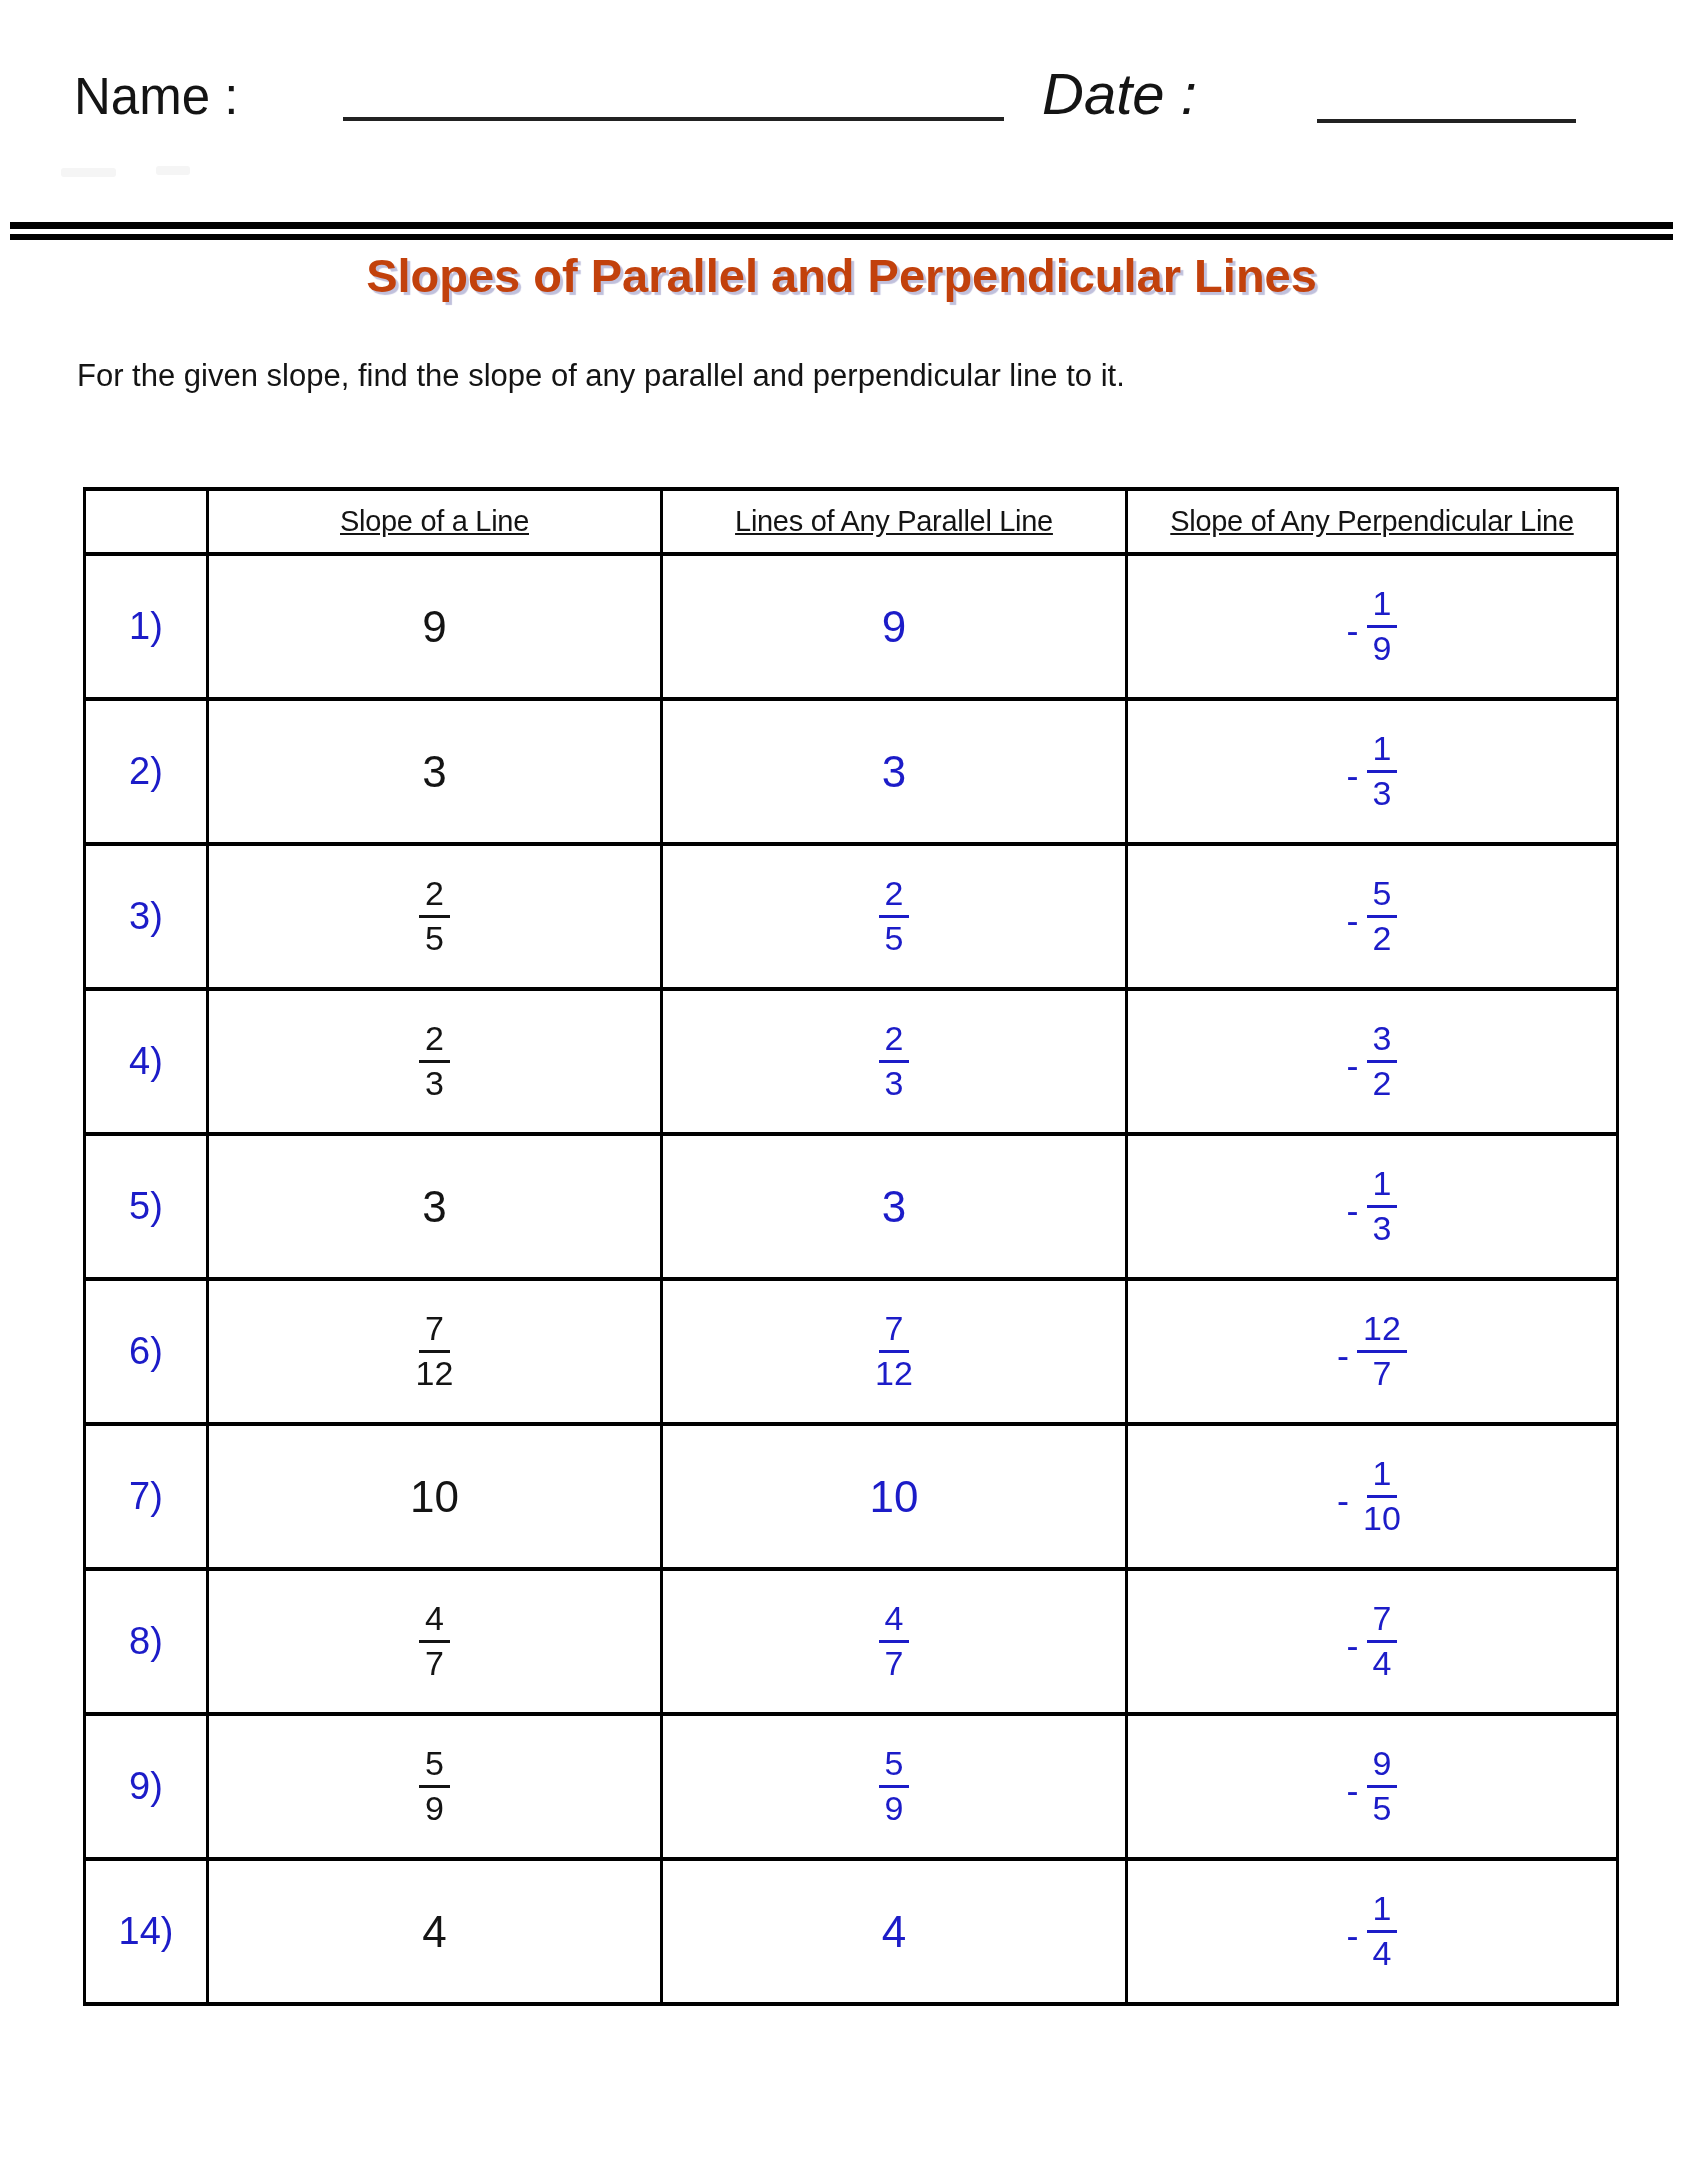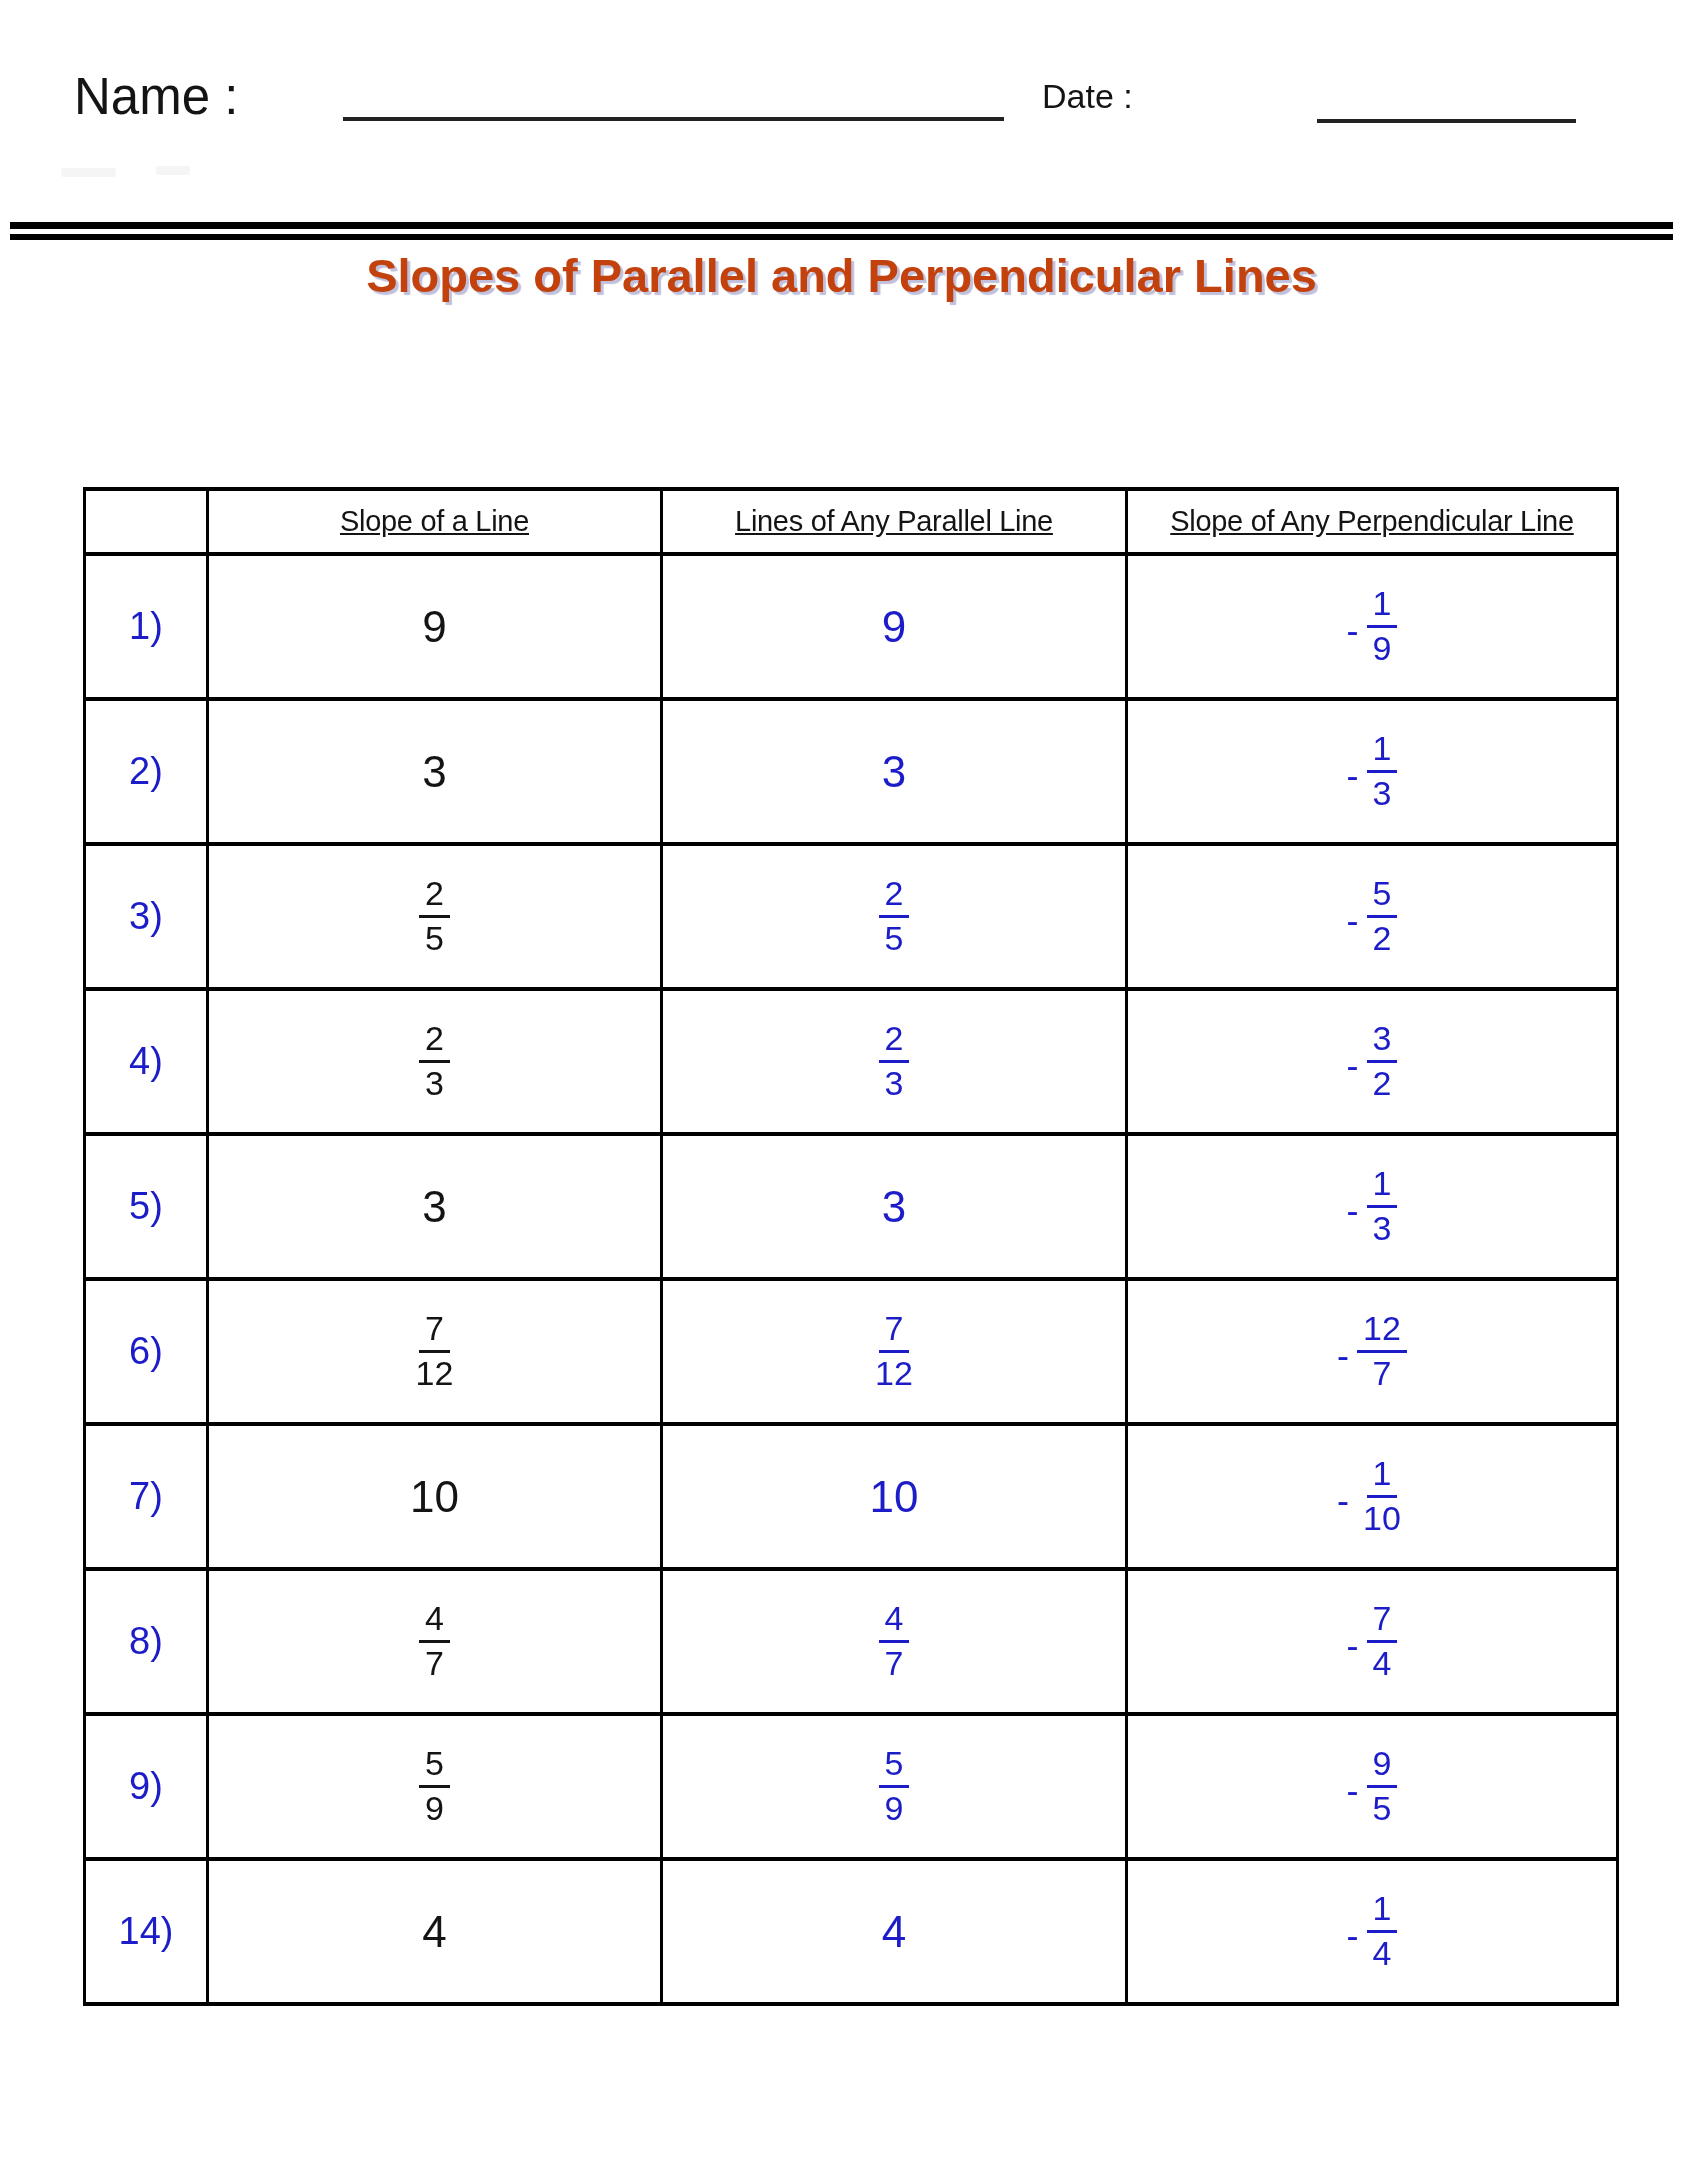--- a/index.html
+++ b/index.html
@@ -16,22 +16,22 @@
   
   .name-label {
     position: absolute; left: 74px; top: 69px;
     font-size: 51px; line-height: 1.1; color: #141414;
   }
   .name-line {
     position: absolute; left: 343px; top: 117px;
     width: 661px; height: 0; border-bottom: 4px solid #222;
   }
   .date-label {
-    position: absolute; left: 1042px; top: 78px;
-    font-size: 34px; line-height: 1.1; color: #141414;
+    position: absolute; left: 1042px; top: 62px;
+    font-size: 58px; line-height: 1.1; color: #141414; font-style: italic;
   }
   .date-line {
     position: absolute; left: 1317px; top: 119px;
     width: 259px; height: 0; border-bottom: 4px solid #222;
   }
 
   
   .smudge { position: absolute; background: #f5f5f5; border-radius: 3px; }
   .smudge.s1 { left: 61px;  top: 168px; width: 55px; height: 9px; }
   .smudge.s2 { left: 156px; top: 166px; width: 34px; height: 9px; }
@@ -111,20 +111,21 @@
   <span class="date-label">Date :</span>
   <div class="date-line"></div>
 
   <div class="smudge s1"></div>
   <div class="smudge s2"></div>
 
   <div class="double-rule"></div>
 
   <h1 class="title">Slopes of Parallel and Perpendicular Lines</h1>
 
+  <p class="instruction">For the given slope, find the slope of any parallel and perpendicular line to it.</p>
 
   <table class="slopes">
     <colgroup>
       <col class="c-num">
         <col class="c-slope">
         <col class="c-par">
         <col class="c-perp">
     </colgroup>
     <thead>
       <tr>

